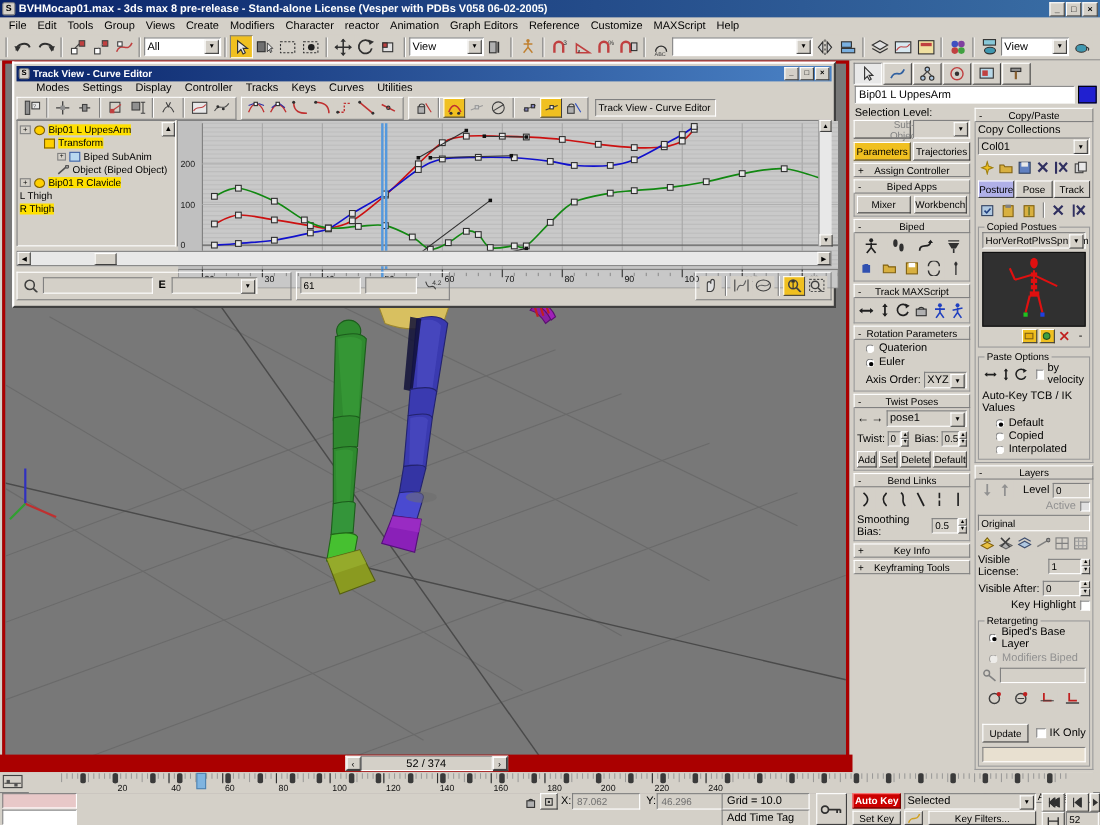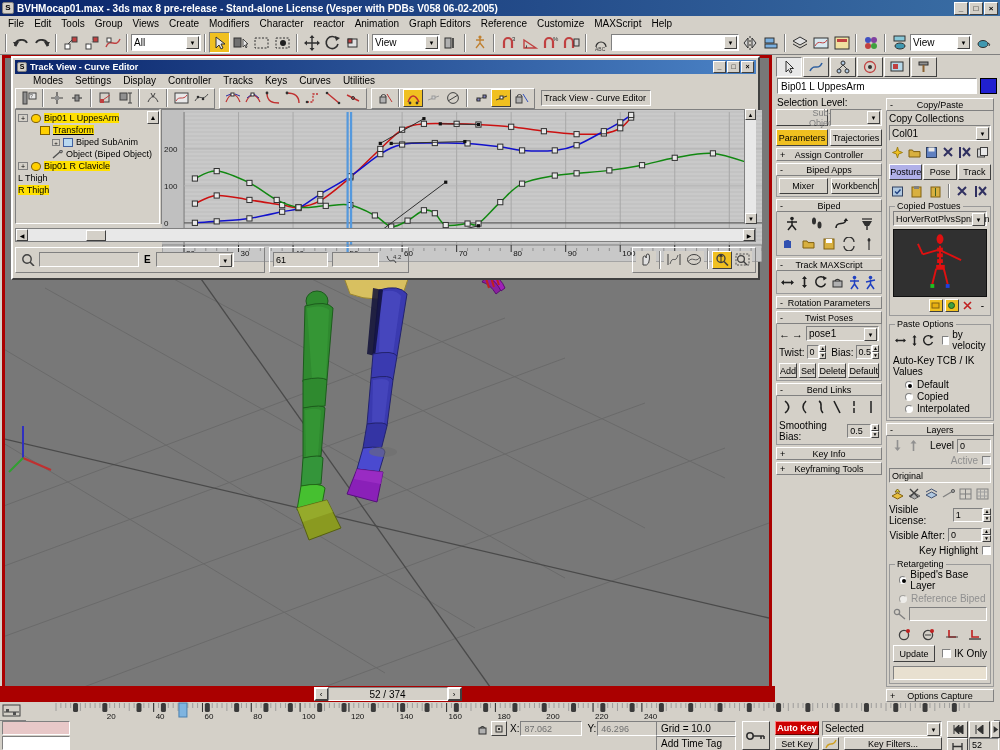--- a/index.html
+++ b/index.html
@@ -816,21 +816,21 @@
     <div class="tv-body">
       <div class="tv-tracklist">
         <div style="padding:3px 2px 0 2px">
           <div class="trk" style="margin-bottom:2px">
             <span style="width:10px;text-align:center;font-size:7px;border:1px solid #808080;height:8px;line-height:7px;margin-right:3px">+</span>
             <span style="width:10px;height:9px;border-radius:50%;background:#ffd000;border:1px solid #806000;margin-right:3px;display:inline-block"></span>
             <span class="hl">Bip01 L UppesArm</span>
           </div>
           <div class="trk" style="margin-bottom:2px;padding-left:22px">
             <span style="width:10px;height:9px;background:#ffd000;border:1px solid #806000;margin-right:3px;display:inline-block"></span>
-            <span class="hl" style="text-decoration:underline">Transform</span>
+            <span class="hl" style="">Transform</span>
           </div>
           <div class="trk" style="margin-bottom:2px;padding-left:34px">
             <span style="width:8px;text-align:center;font-size:6px;border:1px solid #808080;height:7px;line-height:6px;margin-right:3px">+</span>
             <span style="width:10px;height:9px;background:#b8d8f0;border:1px solid #4060a0;margin-right:3px;display:inline-block"></span>
             <span>Biped SubAnim</span>
           </div>
           <div class="trk" style="margin-bottom:2px;padding-left:34px">
             <span style="width:11px;margin-right:3px;display:inline-block">
               <svg width="11" height="9" viewBox="0 0 11 9">
                   <path d="M1 8 L9 1" stroke="#505050" stroke-width="1.4"></path>
@@ -1329,20 +1329,37 @@
                   <path d="M6.5 4.5 L6.5 9 M2 7 L11 5 M6.5 9 L3 14 M6.5 9 L10 14" stroke="#2040c0" stroke-width="1.5"></path>
                 </svg>
             </div>
           </div>
         </div>
 
         <div class="rollout-head">
           <span class="pm">-</span>
           <span>Rotation Parameters</span>
         </div>
+        <div class="rollout-body">
+          <div class="row" style="padding-left:8px">
+            <span class="radio"></span>
+            <span style="margin-left:4px">Quaterion</span>
+          </div>
+          <div class="row" style="padding-left:8px;margin-top:2px">
+            <span class="radio on"></span>
+            <span style="margin-left:4px">Euler</span>
+          </div>
+          <div class="row" style="margin-top:3px;padding-left:8px">
+            <span>Axis Order:</span>
+            <div class="combo" style="flex:1;margin-left:3px;height:15px;background:#d4d0c8">
+              <span>XYZ</span>
+              <span class="arrow">▼</span>
+            </div>
+          </div>
+        </div>
 
         <div class="rollout-head">
           <span class="pm">-</span>
           <span>Twist Poses</span>
         </div>
         <div class="rollout-body">
           <div class="row">
             <span style="font-size:11px">←</span>
             <span style="font-size:11px;margin:0 3px 0 2px;font-weight:bold">→</span>
             <div class="combo" style="flex:1;height:15px;background:#d4d0c8">
@@ -1690,21 +1707,21 @@
           </div>
 
           <div class="grpbox" style="margin-top:8px">
             <span class="lbl">Retargeting</span>
             <div class="row" style="padding-left:6px">
               <span class="radio on"></span>
               <span style="margin-left:4px">Biped's Base Layer</span>
             </div>
             <div class="row" style="padding-left:6px;margin-top:2px">
               <span class="radio" style="opacity:.6"></span>
-              <span style="margin-left:4px;color:#909090">Reference Biped</span>
+              <span style="margin-left:4px;color:#909090">Modifiers Biped</span>
             </div>
             <div class="row" style="margin-top:3px">
               <span style="width:16px">
                 <svg width="13" height="12" viewBox="0 0 13 12">
                     <circle cx="4" cy="4" r="2.6" fill="none" stroke="#808080" stroke-width="1.3"></circle>
                     <path d="M6 6 L12 11" stroke="#808080" stroke-width="1.4"></path>
                   </svg>
               </span>
               <div class="tinput" style="flex:1;height:14px"></div>
             </div>
@@ -1728,21 +1745,21 @@
                     <path d="M1 9 L13 9" stroke="#404040"></path>
                   </svg>
               </div>
               <div class="icobtn flat" style="width:18px;height:16px">
                 <svg width="14" height="13" viewBox="0 0 14 13">
                     <path d="M4 2 L4 9 L11 9" stroke="#c02020" stroke-width="1.6" fill="none"></path>
                     <path d="M1 11 L13 11" stroke="#404040" stroke-width="1.4"></path>
                   </svg>
               </div>
             </div>
-            <div class="row" style="margin-top:3px">
+            <div class="row" style="margin-top:16px">
               <div class="btn" style="height:17px;flex:1.6">Update</div>
               <span class="chk" style="margin-left:7px"></span>
               <span style="margin-left:3px">IK Only</span>
             </div>
             <div class="tinput" style="height:14px;margin-top:4px;background:#e8e0d0"></div>
           </div>
         </div>
 
         <div class="rollout-head">
           <span class="pm">+</span>

